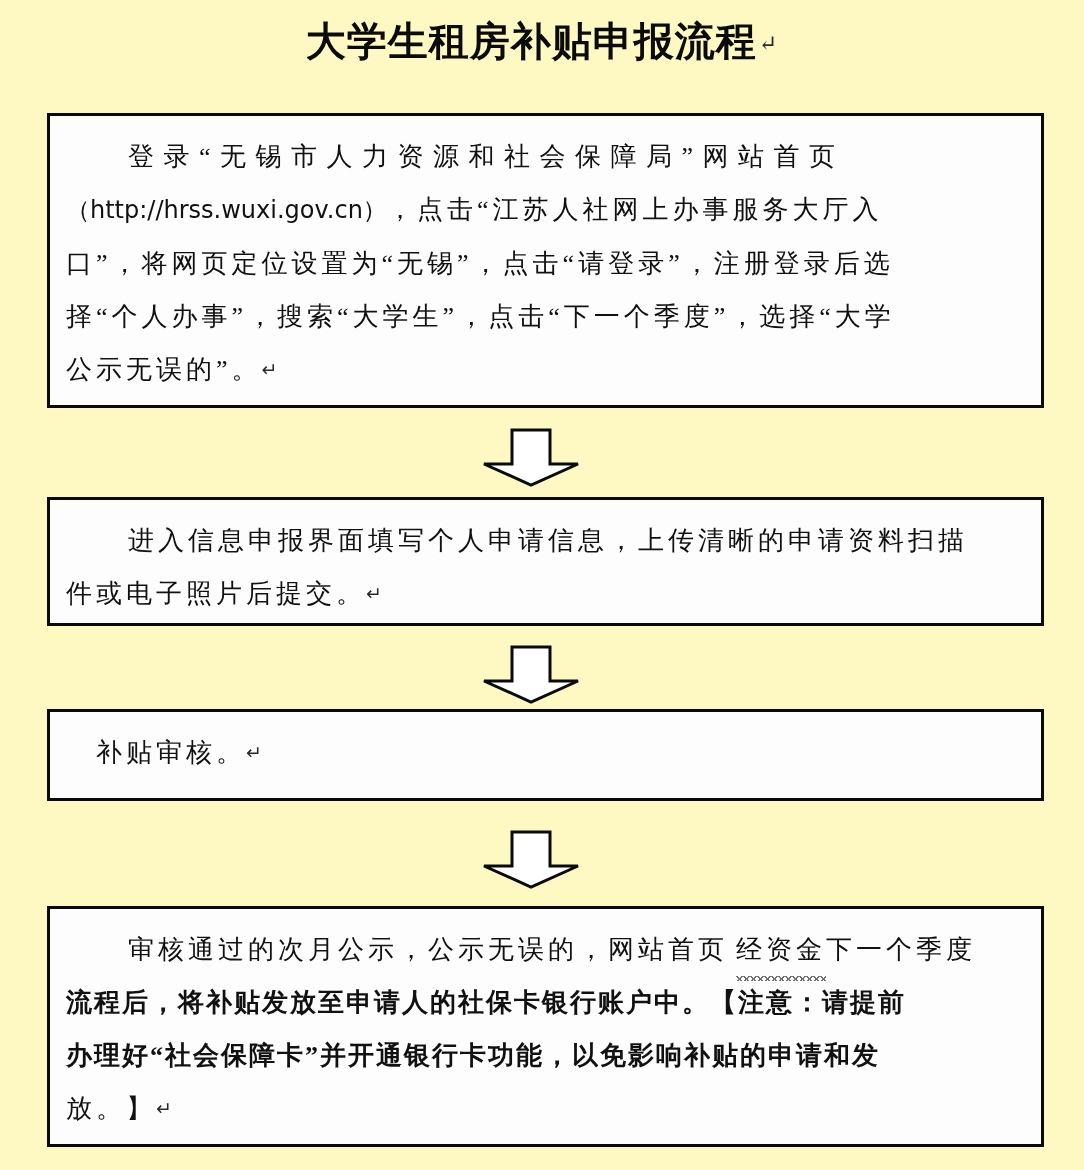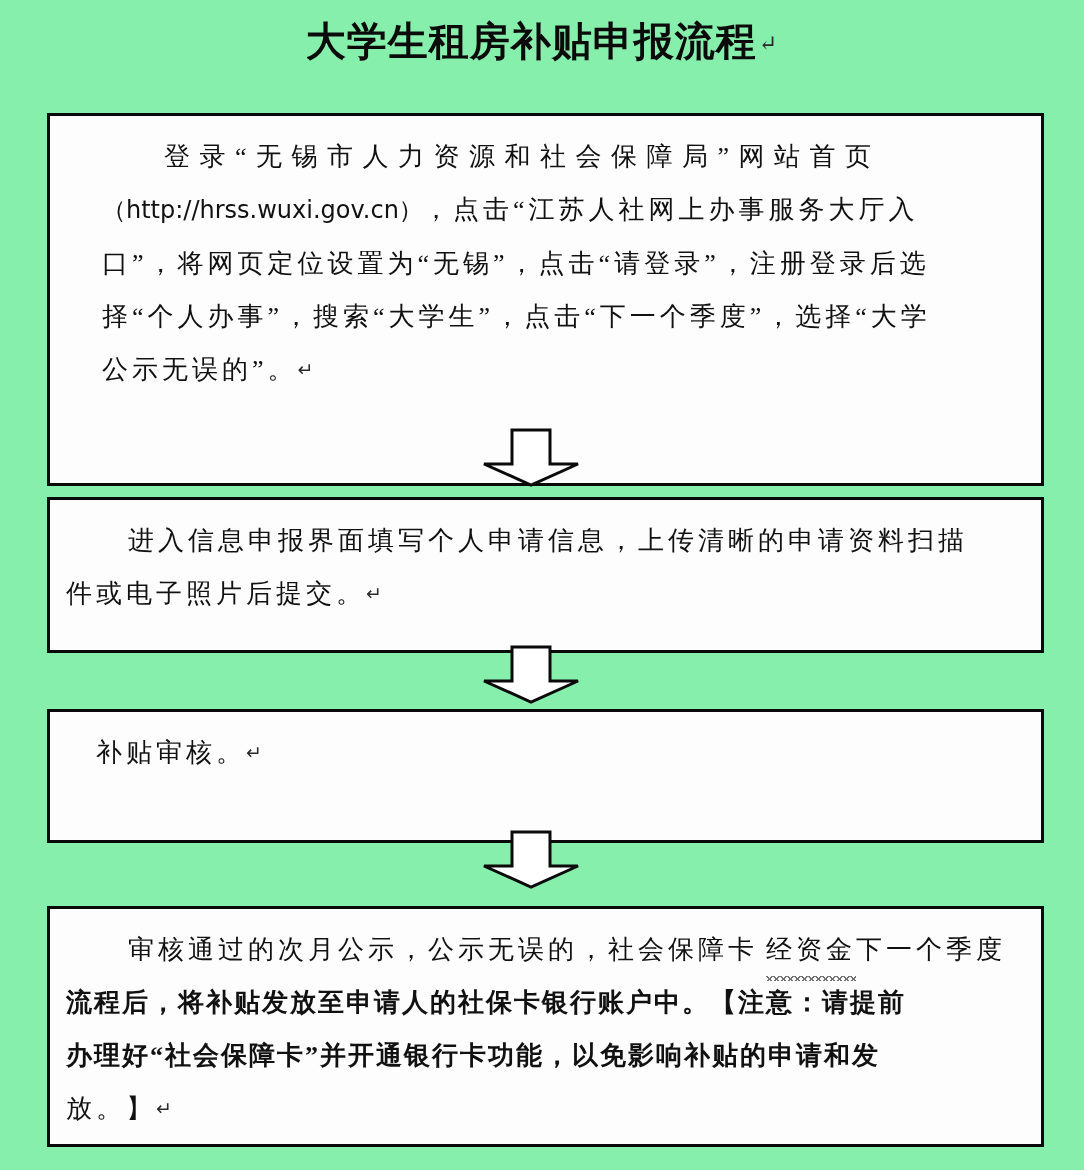--- a/index.html
+++ b/index.html
@@ -14,21 +14,21 @@
     font-family: "Liberation Serif", "DejaVu Serif", serif;
     color: #111111;
     overflow: hidden;
   }
 
   #doc {
     position: absolute;
     left: 0; top: 0;
     width: 1084px;
     height: 1170px;
-    background: #86efac;
+    background: #fef9c3;
   }
 
   
   .title {
     position: absolute;
     left: 0;
     top: 14px;
     width: 1084px;
     text-align: center;
     font-family: "Liberation Serif", "DejaVu Serif", serif;
@@ -121,66 +121,66 @@
 </style>
 </head>
 <body>
 
 <div id="doc">
 
   <div class="title">
     <span>大学生租房补贴申报流程</span><span class="pilcrow">↵</span>
   </div>
 
-  <div class="flowbox" style="top:113px;height:373px;padding-left:36px;">
+  <div class="flowbox" style="top:113px;height:295px;">
     <div class="inner">
       <div class="line indent sp9"><span>登录</span><span>“无锡市人力资源和社会保障局”</span><span>网站首页</span></div>
 
       <div class="line sp4"><span class="url">（http://hrss.wuxi.gov.cn）</span><span>，点击“江苏人社网上办事服务大厅入</span></div>
 
       <div class="line sp4">口”，将网页定位设置为“无锡”，点击“请登录”，注册登录后选</div>
       <div class="line sp4">择“个人办事”，搜索“大学生”，点击“下一个季度”，选择“大学</div>
       <div class="line sp4"><span>公示无误的”。</span><span class="pilcrow-mark">↵</span></div>
     </div>
   </div>
 
   <div class="arrow" style="top:428px;">
     <svg viewBox="0 0 100 60" preserveAspectRatio="none" aria-hidden="true">
       <polygon points="31,2 69,2 69,36 97,36 50,57 3,36 31,36" fill="#ffffff" stroke="#0a0a0a" stroke-width="3" stroke-linejoin="miter"></polygon>
     </svg>
   </div>
 
-  <div class="flowbox" style="top:497px;height:156px;">
+  <div class="flowbox" style="top:497px;height:129px;">
     <div class="inner">
       <div class="line indent sp4">进入信息申报界面填写个人申请信息，上传清晰的申请资料扫描</div>
       <div class="line sp4"><span>件或电子照片后提交。</span><span class="pilcrow-mark">↵</span></div>
     </div>
   </div>
 
   <div class="arrow" style="top:645px;">
     <svg viewBox="0 0 100 60" preserveAspectRatio="none" aria-hidden="true">
       <polygon points="31,2 69,2 69,36 97,36 50,57 3,36 31,36" fill="#ffffff" stroke="#0a0a0a" stroke-width="3" stroke-linejoin="miter"></polygon>
     </svg>
   </div>
 
-  <div class="flowbox" style="top:709px;height:134px;">
+  <div class="flowbox" style="top:709px;height:92px;">
     <div class="inner">
       <div class="line indent-small sp4"><span>补贴审核。</span><span class="pilcrow-mark">↵</span></div>
     </div>
   </div>
 
   <div class="arrow" style="top:830px;">
     <svg viewBox="0 0 100 60" preserveAspectRatio="none" aria-hidden="true">
       <polygon points="31,2 69,2 69,36 97,36 50,57 3,36 31,36" fill="#ffffff" stroke="#0a0a0a" stroke-width="3" stroke-linejoin="miter"></polygon>
     </svg>
   </div>
 
   <div class="flowbox" style="top:906px;height:241px;">
     <div class="inner">
-      <div class="line indent sp4"><span>审核通过的次月公示，公示无误的，社会保障卡</span><span class="spellerr">经资金</span><span>下一个季度</span></div>
+      <div class="line indent sp4"><span>审核通过的次月公示，公示无误的，网站首页</span><span class="spellerr">经资金</span><span>下一个季度</span></div>
 
       <div class="line sp2">流程后，将补贴发放至申请人的社保卡银行账户中。【注意：请提前</div>
       <div class="line sp2">办理好“社会保障卡”并开通银行卡功能，以免影响补贴的申请和发</div>
       <div class="line sp4"><span>放。】</span><span class="pilcrow-mark">↵</span></div>
     </div>
   </div>
 
 </div>
 
 </body></html>

